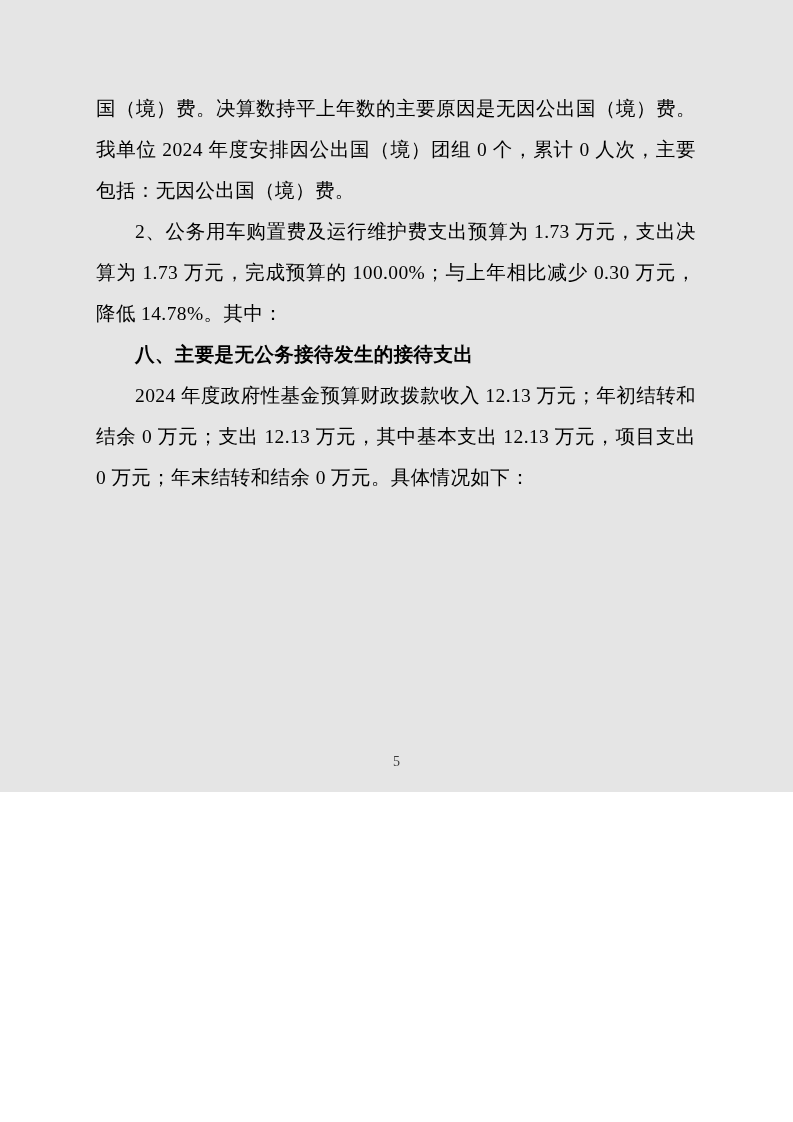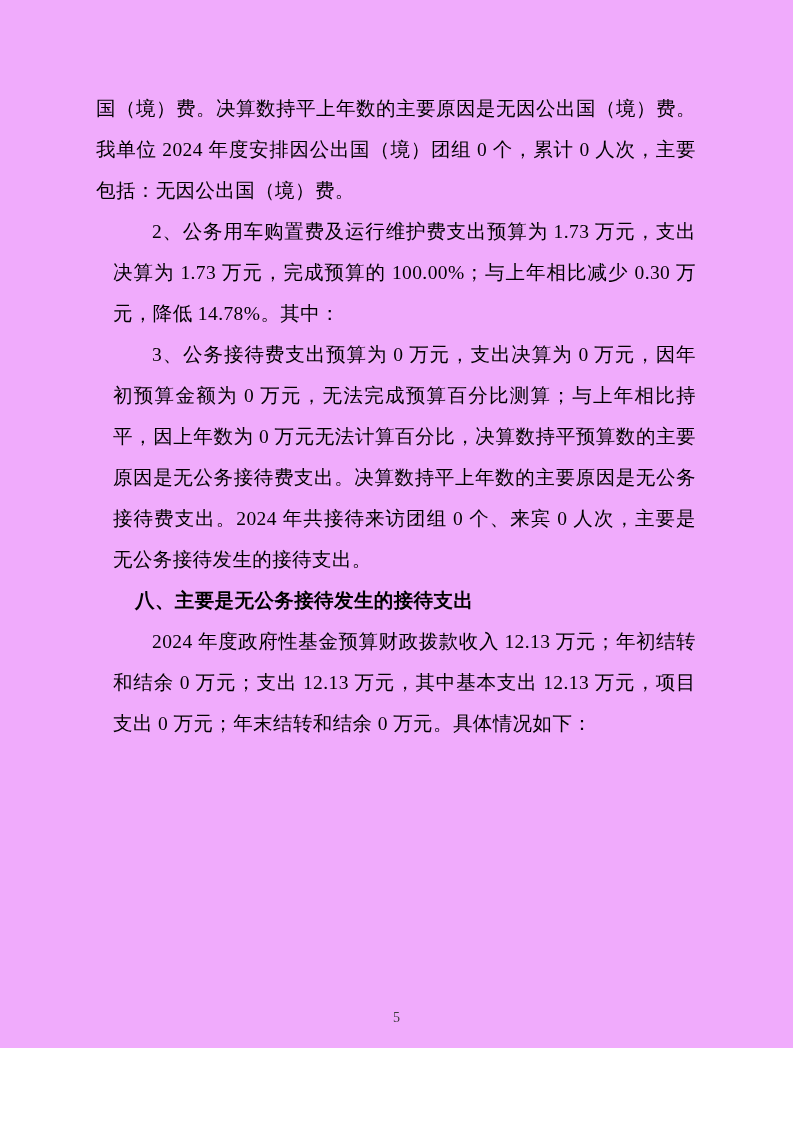--- a/index.html
+++ b/index.html
@@ -8,43 +8,42 @@
     padding: 0;
     background: #ffffff;
   }
   body {
     font-family: "Liberation Serif", "DejaVu Serif", serif;
     color: #000000;
   }
   .page {
     position: relative;
     width: 793px;
-    height: 1048px;
-    background: #f0abfc;
+    height: 792px;
+    background: #e5e5e5;
     overflow: hidden;
     box-sizing: border-box;
   }
   .content {
     position: absolute;
     left: 96px;
     top: 88px;
     width: 600px;
   }
   p {
     margin: 0;
     font-size: 19.5px;
     line-height: 41px;
     text-align: justify;
     text-justify: inter-ideograph;
     letter-spacing: 0.4px;
     word-break: break-all;
   }
   p.indent {
     text-indent: 39px;
-    margin-left: 17px;
   }
   h2.section-heading {
     margin: 0;
     font-size: 19.5px;
     line-height: 41px;
     font-weight: bold;
     text-indent: 39px;
     letter-spacing: 0.4px;
   }
   .page-number {
@@ -58,18 +57,17 @@
     font-family: "Liberation Serif", "DejaVu Serif", serif;
   }
 </style>
 </head>
 <body>
 
 <div class="page">
   <div class="content">
     <p>国（境）费。决算数持平上年数的主要原因是无因公出国（境）费。我单位 2024 年度安排因公出国（境）团组 0 个，累计 0 人次，主要包括：无因公出国（境）费。</p>
     <p class="indent">2、公务用车购置费及运行维护费支出预算为 1.73 万元，支出决算为 1.73 万元，完成预算的 100.00%；与上年相比减少 0.30 万元，降低 14.78%。其中：</p>
-    <p class="indent">3、公务接待费支出预算为 0 万元，支出决算为 0 万元，因年初预算金额为 0 万元，无法完成预算百分比测算；与上年相比持平，因上年数为 0 万元无法计算百分比，决算数持平预算数的主要原因是无公务接待费支出。决算数持平上年数的主要原因是无公务接待费支出。2024 年共接待来访团组 0 个、来宾 0 人次，主要是无公务接待发生的接待支出。</p>
     <h2 class="section-heading">八、主要是无公务接待发生的接待支出</h2>
     <p class="indent">2024 年度政府性基金预算财政拨款收入 12.13 万元；年初结转和结余 0 万元；支出 12.13 万元，其中基本支出 12.13 万元，项目支出 0 万元；年末结转和结余 0 万元。具体情况如下：</p>
   </div>
   <div class="page-number">5</div>
 </div>
 
 </body></html>

